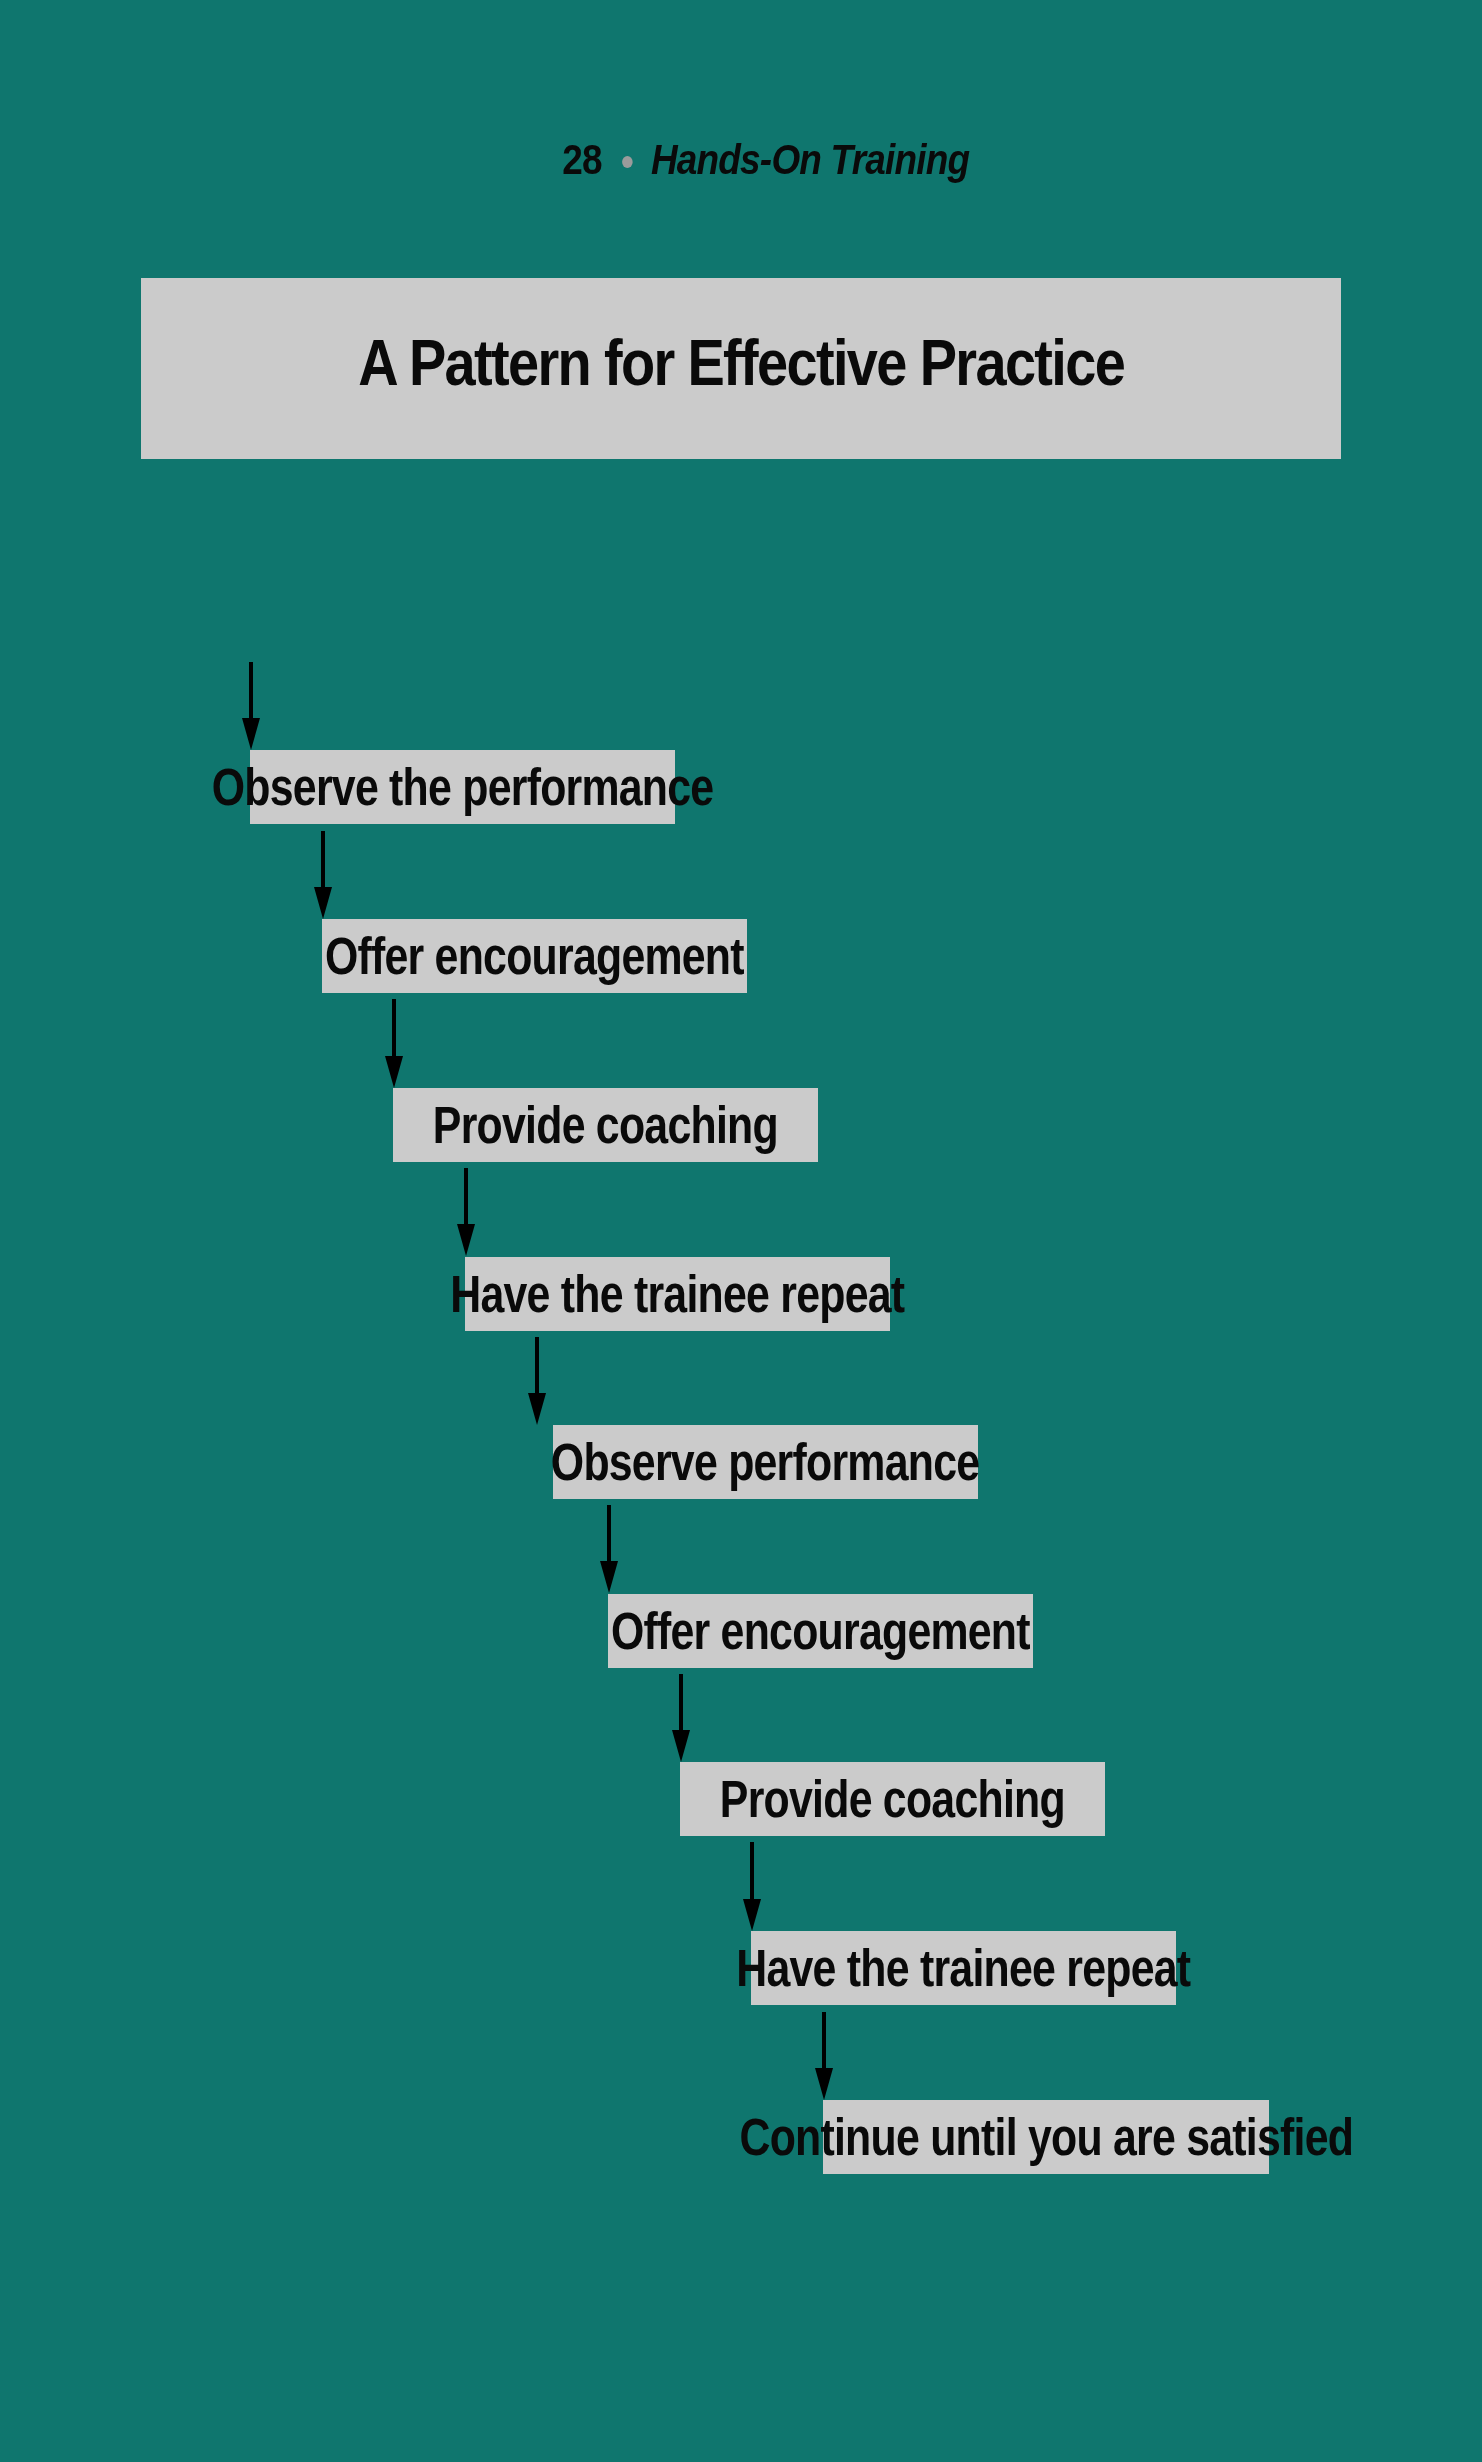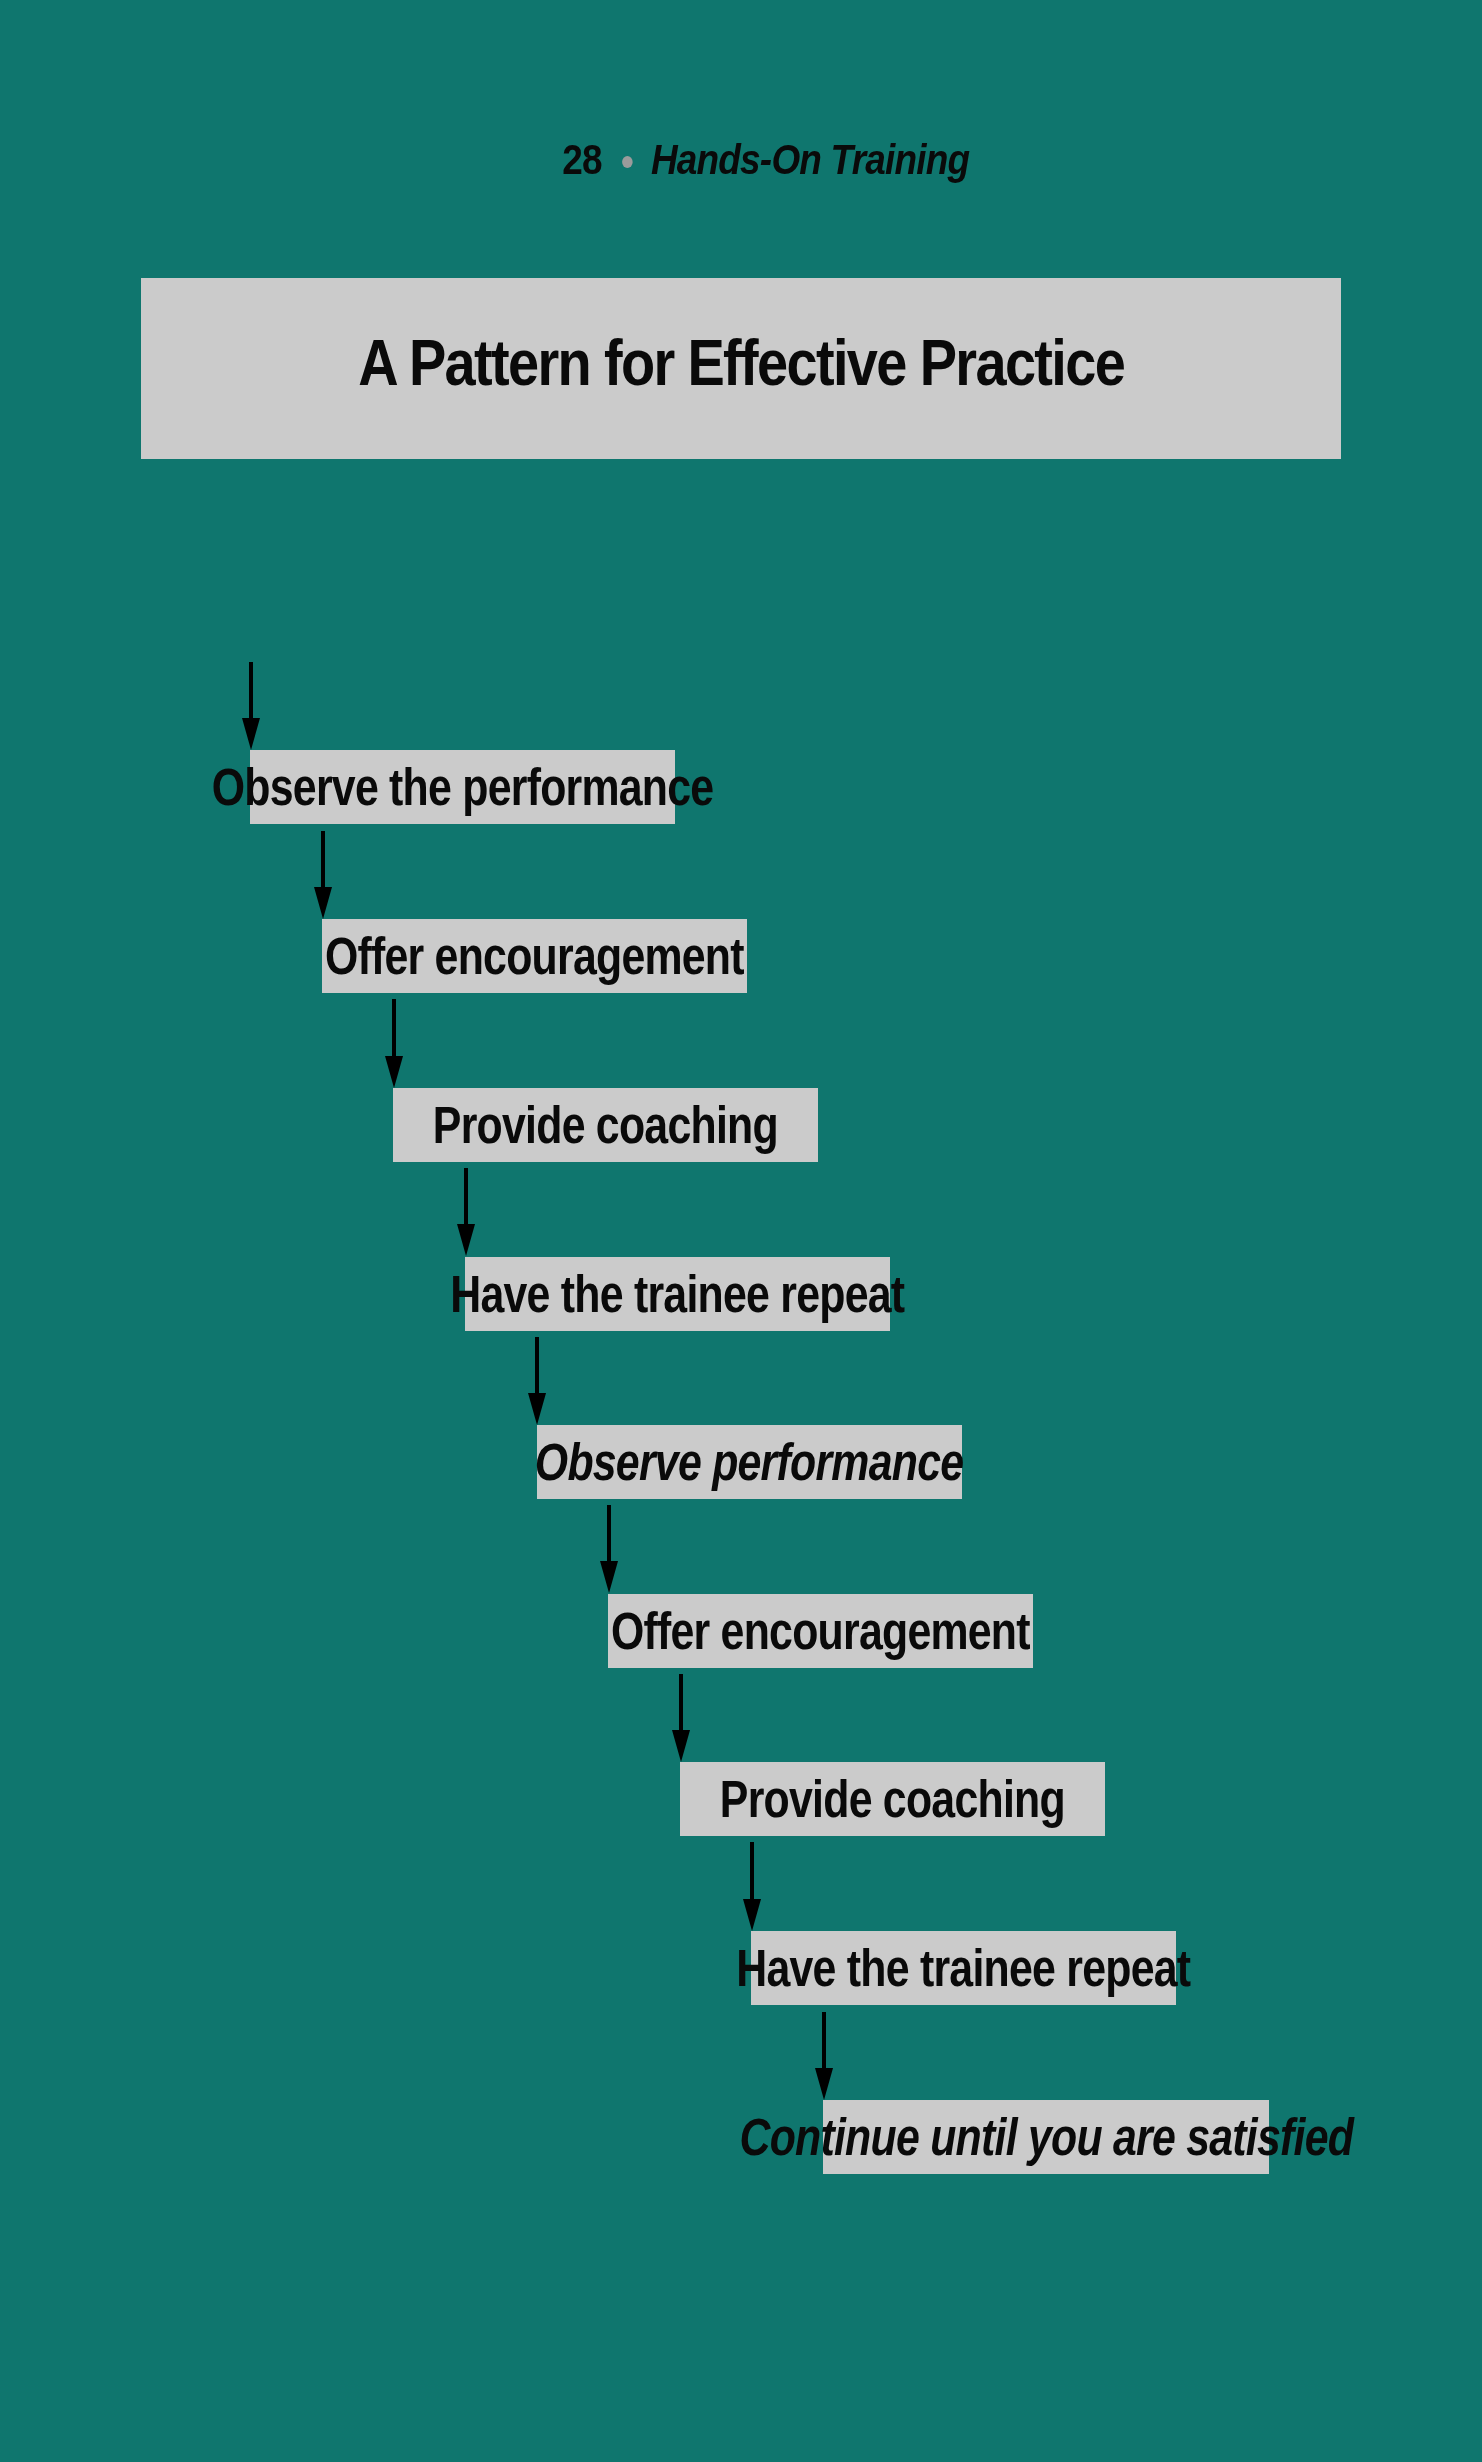--- a/index.html
+++ b/index.html
@@ -152,21 +152,21 @@
         <div class="arrow-stem" style="height: 62px;"></div>
         <div class="arrow-head"></div>
       </div>
       <div class="step-box" style="left: 465px; top: 1257px; width: 425px; height: 74px;">
         <span class="step-label">Have the trainee repeat</span>
       </div>
       <div class="flow-arrow" style="left: 537px; top: 1331px; height: 94px;">
         <div class="arrow-stem" style="height: 62px;"></div>
         <div class="arrow-head"></div>
       </div>
-      <div class="step-box" style="left: 537px; top: 1425px; width: 425px; height: 74px; font-style: italic;">
+      <div class="step-box" style="left: 553px; top: 1425px; width: 425px; height: 74px;">
         <span class="step-label">Observe performance</span>
       </div>
       <div class="flow-arrow" style="left: 609px; top: 1499px; height: 94px;">
         <div class="arrow-stem" style="height: 62px;"></div>
         <div class="arrow-head"></div>
       </div>
       <div class="step-box" style="left: 608px; top: 1594px; width: 425px; height: 74px;">
         <span class="step-label">Offer encouragement</span>
       </div>
       <div class="flow-arrow" style="left: 681px; top: 1668px; height: 94px;">
@@ -180,19 +180,19 @@
         <div class="arrow-stem" style="height: 63px;"></div>
         <div class="arrow-head"></div>
       </div>
       <div class="step-box" style="left: 751px; top: 1931px; width: 425px; height: 74px;">
         <span class="step-label">Have the trainee repeat</span>
       </div>
       <div class="flow-arrow" style="left: 824px; top: 2006px; height: 94px;">
         <div class="arrow-stem" style="height: 62px;"></div>
         <div class="arrow-head"></div>
       </div>
-      <div class="step-box" style="left: 823px; top: 2100px; width: 446px; height: 74px; font-style: italic;">
+      <div class="step-box" style="left: 823px; top: 2100px; width: 446px; height: 74px;">
         <span class="step-label">Continue until you are satisfied</span>
       </div>
     </div>
 
 </div>
 
 
 </body></html>

